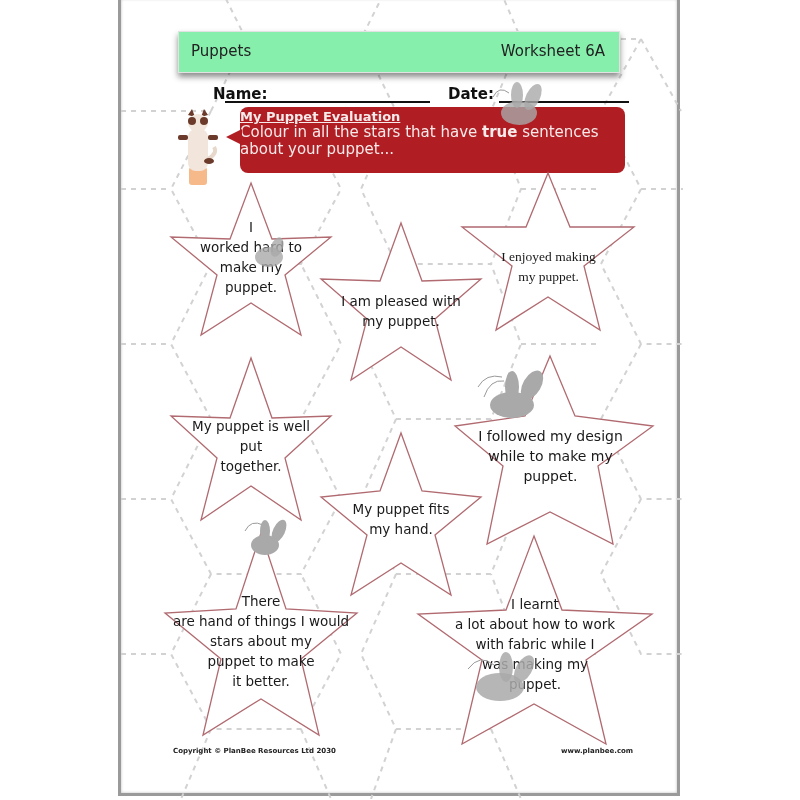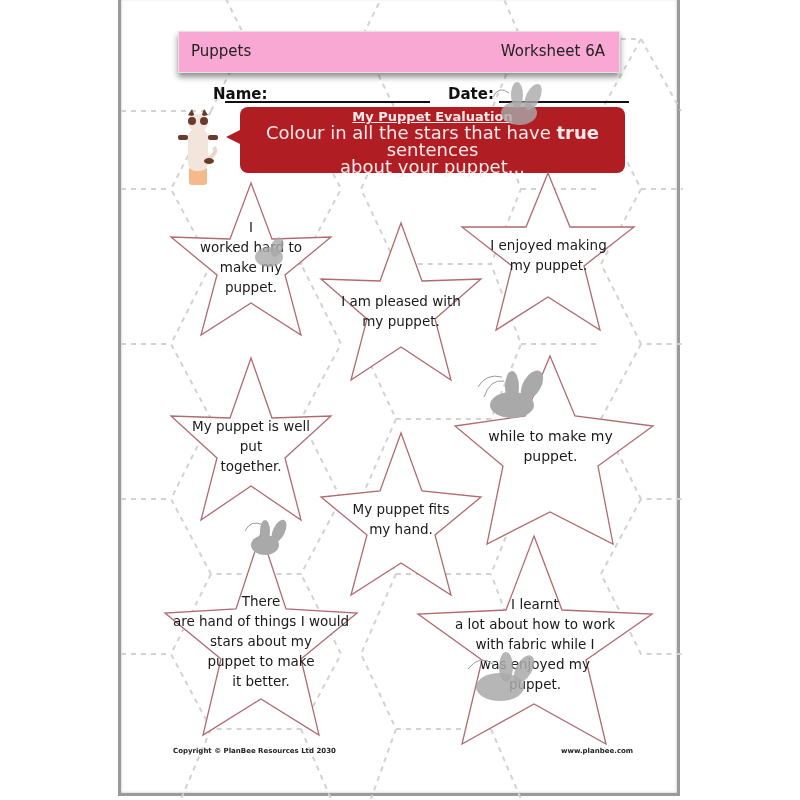--- a/index.html
+++ b/index.html
@@ -5,39 +5,39 @@
   html, body { margin:0; padding:0; background:#ffffff; }
   body { width:800px; height:800px; position:relative; overflow:hidden; font-family:"DejaVu Sans", sans-serif; }
   .page {
     position:absolute; left:118px; top:-4px; width:562px; height:800px;
     background:#fff; border:3px solid #9a9a9a; box-sizing:border-box;
     box-shadow: inset 0 0 3px #bbb;
   }
   .bg-hex { position:absolute; left:0; top:0; width:562px; height:800px; }
   .header-box {
     position:absolute; left:57px; top:32px; width:440px; height:40px;
-    background:#f9a8d4; box-shadow: 0 4px 6px rgba(0,0,0,0.45); border:1px solid #e2e2e2;
+    background:#86efac; box-shadow: 0 4px 6px rgba(0,0,0,0.45); border:1px solid #e2e2e2;
   }
   .header-left { position:absolute; left:12px; top:10px; font-size:15px; color:#222; }
   .header-right { position:absolute; right:14px; top:10px; font-size:15px; color:#222; }
   .name-row { position:absolute; left:52px; top:86px; width:460px; height:22px; }
   .name-label { position:absolute; left:0; top:0; font-weight:bold; font-size:15px; color:#111;margin-left:40px; }
   .name-line { position:absolute; left:52px; top:16px; width:205px; border-bottom:2px solid #111; }
   .date-label { position:absolute; left:275px; top:0; font-weight:bold; font-size:15px; color:#111; }
   .date-line { position:absolute; left:326px; top:16px; width:130px; border-bottom:2px solid #111; }
   .banner {
     position:absolute; left:119px; top:108px; width:385px; height:66px;
-    background:#b01e24; border-radius:8px; color:#fff; text-align:center;
+    background:#b01e24; border-radius:8px; color:#fff; 
   }
   .banner::before {
     content:""; position:absolute; left:-14px; top:22px; width:0; height:0;
     border-top:8px solid transparent; border-bottom:8px solid transparent; border-right:16px solid #b01e24;
   }
   .banner-title { font-weight:bold; font-size:13px; text-decoration:underline; margin-top:2px; color:#f6eaea; }
-  .banner-line { font-size:18px; line-height:17px; color:#f6eaea; }
+  .banner-line { font-size:15px; line-height:17px; color:#f6eaea; }
   .banner-line b { font-weight:bold; }
   .puppet { position:absolute; left:55px; top:110px; width:44px; height:78px; }
   .star { position:absolute; }
   .star svg { position:absolute; left:0; top:0; }
   .star-text {
     position:absolute; left:0; width:100%; text-align:center; font-size:13.5px;
     line-height:20px; color:#1a1a1a;
   }
   .footer-left { position:absolute; left:52px; top:748px; font-size:7px; font-weight:bold; color:#222; }
   .footer-right { position:absolute; left:440px; top:748px; font-size:7px; font-weight:bold; color:#222; }
@@ -132,21 +132,21 @@
     <div class="star-text" style="top:72px;">
       <div>I am pleased with</div>
         <div>my puppet.</div>
     </div>
   </div>
 
   <div class="star" style="left:335px;top:170px;width:185px;height:165px;">
     <svg width="185" height="165" viewBox="0 0 185 165">
       <polygon points="92,4 114,58 178,58 128,97 144,161 92,128 40,161 56,97 6,58 70,58" fill="#fff" stroke="#b06a70" stroke-width="1.3"></polygon>
     </svg>
-    <div class="star-text" style="top:66px;">
+    <div class="star-text" style="top:78px;font-family:Liberation Serif, serif;">
       <div>I enjoyed making</div>
         <div>my puppet.</div>
     </div>
   </div>
 
   <div class="star" style="left:40px;top:355px;width:180px;height:170px;">
     <svg width="180" height="170" viewBox="0 0 180 170">
       <polygon points="90,4 111,64 170,62 124,104 140,166 90,132 40,166 56,104 10,62 69,64" fill="#fff" stroke="#b06a70" stroke-width="1.3"></polygon>
     </svg>
     <div class="star-text" style="top:62px;">
@@ -154,20 +154,21 @@
         <div>put</div>
         <div>together.</div>
     </div>
   </div>
 
   <div class="star" style="left:322px;top:355px;width:215px;height:195px;">
     <svg width="215" height="195" viewBox="0 0 215 195">
       <polygon points="107,2 132,62 210,72 155,112 170,190 107,158 44,190 60,112 12,72 82,62" fill="#fff" stroke="#b06a70" stroke-width="1.3"></polygon>
     </svg>
     <div class="star-text" style="top:72px;font-size:14px;">
+      <div>I followed my design</div>
         <div>while to make my</div>
         <div>puppet.</div>
     </div>
   </div>
 
   <div class="star" style="left:190px;top:430px;width:180px;height:170px;">
     <svg width="180" height="170" viewBox="0 0 180 170">
       <polygon points="90,4 111,62 170,68 124,106 140,166 90,134 40,166 56,106 10,68 69,62" fill="#fff" stroke="#b06a70" stroke-width="1.3"></polygon>
     </svg>
     <div class="star-text" style="top:70px;">
@@ -190,21 +191,21 @@
   </div>
 
   <div class="star" style="left:293px;top:535px;width:242px;height:215px;">
     <svg width="242" height="215" viewBox="0 0 242 215">
       <polygon points="120,2 148,76 238,80 172,126 192,210 120,170 48,210 68,126 4,80 92,76" fill="#fff" stroke="#b06a70" stroke-width="1.3"></polygon>
     </svg>
     <div class="star-text" style="top:60px;">
       <div>I learnt</div>
         <div>a lot about how to work</div>
         <div>with fabric while I</div>
-        <div>was enjoyed my</div>
+        <div>was making my</div>
         <div>puppet.</div>
     </div>
   </div>
 
   <svg class="bee" style="left:368px;top:82px;" width="60" height="50" viewBox="0 0 60 50">
     <path d="M4,16 Q10,4 20,12" stroke="#999" fill="none" stroke-width="1"></path>
     <ellipse cx="30" cy="32" rx="18" ry="12" fill="#a9a9a9" opacity="0.8"></ellipse>
     <ellipse cx="28" cy="14" rx="6" ry="13" fill="#a9a9a9" opacity="0.8"></ellipse>
     <ellipse cx="44" cy="16" rx="7" ry="14" fill="#a9a9a9" opacity="0.8" transform="rotate(25 44 16)"></ellipse>
   </svg>

